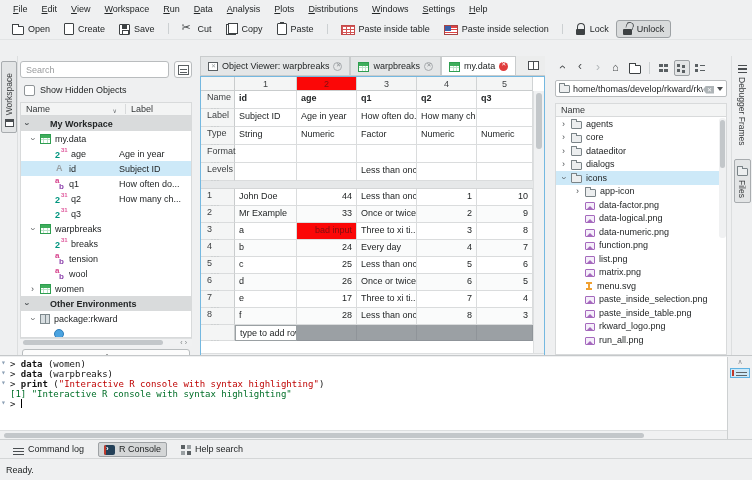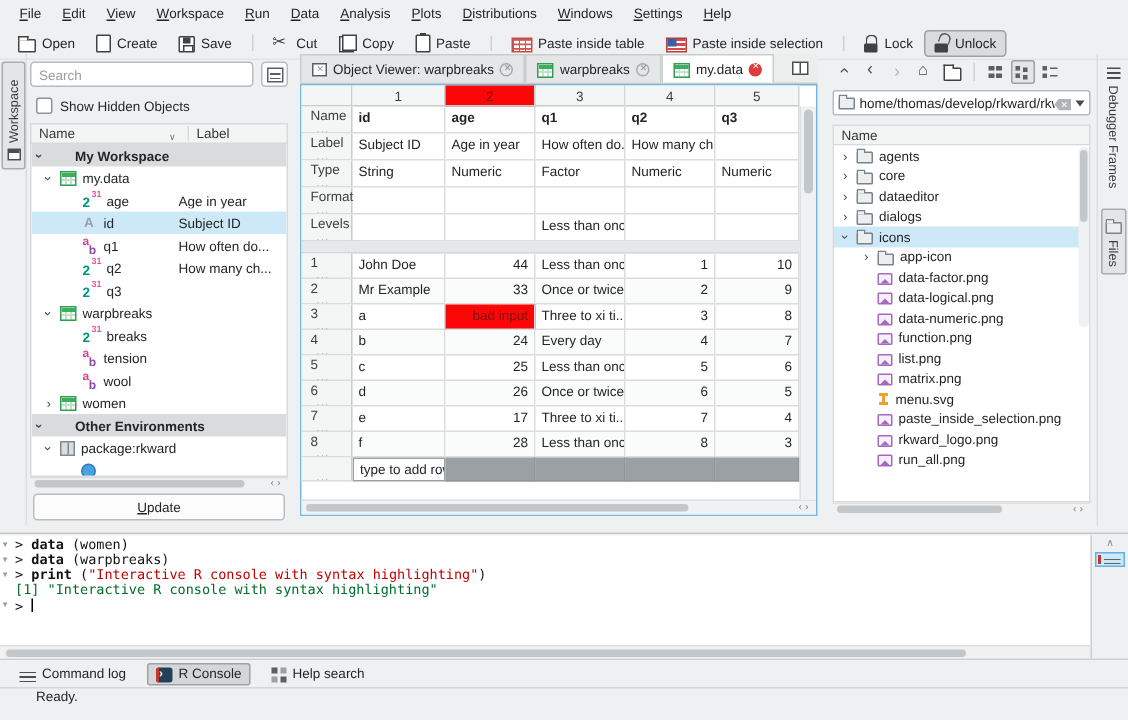--- a/index.html
+++ b/index.html
@@ -94,37 +94,37 @@
      content:"";position:absolute;left:1px;top:2px;width:4px;height:3px;background:#5a6063;box-shadow:5px 0 0 #5a6063,0 5px 0 #5a6063,5px 5px 0 #5a6063}
   .icon[data-icon="view-tree"]::before{width:3px;box-shadow:5px 1px 0 #5a6063,0 5px 0 #5a6063,5px 6px 0 #5a6063}
   .icon[data-icon="view-detail"]::before{width:3px;box-shadow:0 5px 0 #5a6063}
   .icon[data-icon="view-detail"]::after{content:"";position:absolute;left:6px;top:3px;width:5px;height:1px;background:#5a6063;box-shadow:0 5px 0 #5a6063}
   .icon[data-icon="clear-text"]{width:11px;height:8px;margin-top:2px;background:#aeb4b7;clip-path:polygon(28% 0,100% 0,100% 100%,28% 100%,0 50%)}
   .icon[data-icon="clear-text"]::before{content:"\2715";color:#fff;font-size:6px;position:absolute;left:4px;top:0}
   .icon[data-icon="stop"]{width:10px;height:10px;border:1px solid #9aa0a3;background:#e8eaeb}
   .icon[data-icon="stop"]::before{content:"";position:absolute;left:2px;top:2px;width:4px;height:4px;background:#b0b6b9}
 
   
-  .main{position:absolute;left:0;top:36px;width:740px;height:314px}
+  .main{position:absolute;left:0;top:56px;width:740px;height:314px}
   .left-strip{position:absolute;left:0;top:0;width:18px;height:314px;border-right:1px solid #dcdedf}
   .vtab{display:flex;flex-direction:column;align-items:center;gap:4px;padding:5px 1px;border:1px solid #a8acaf;border-radius:2px;background:#e3e5e6}
   .vtab .vlabel{writing-mode:vertical-rl;font-size:8.5px;color:#3a3d3f}
   .vtab.flip .vlabel{transform:rotate(180deg)}
   .left-strip .vtab{position:absolute;left:1px;top:5px;width:16px;height:72px;flex-direction:column-reverse}
   .right-strip{position:absolute;left:731px;top:0;width:21px;height:314px;border-left:1px solid #dcdedf}
   .right-strip .vtab{width:17px;margin:4px auto 8px auto}
   .right-strip .vtab.plain{border:none;background:transparent}
 
   
   .ws-dock{position:absolute;left:18px;top:0;width:178px;height:314px}
   .search-row{position:absolute;left:2px;top:5px;right:4px;height:17px;display:flex;gap:5px}
   .search-row input{flex:1;height:17px;border:1px solid #b9bcbe;border-radius:3px;padding:0 5px;font:9px "Liberation Sans",sans-serif;color:#232627;background:#fff;outline:none}
   .search-row input::placeholder{color:#9a9c9e}
   .srch-btn{width:18px;height:17px;border:1px solid #b9bcbe;border-radius:3px;background:#fcfcfc;display:flex;align-items:center;justify-content:center;padding:0}
-  .cb-row{position:absolute;left:6px;top:29px;display:flex;align-items:center;gap:5px}
+  .cb-row{position:absolute;left:6px;top:29px;display:flex;align-items:flex-start;gap:5px}
   .cb{width:11px;height:11px;border:1px solid #8f9497;border-radius:2px;background:#fff}
   .tree-head{position:absolute;left:2px;top:46px;right:4px;height:14px;background:#f3f4f4;border:1px solid #d8dadb;display:flex;align-items:center}
   .tree-head .th-name{width:104px;padding-left:5px;position:relative;color:#35383a}
   .tree-head .th-name::after{content:"\2228";font-size:6px;color:#6a6e71;position:absolute;right:8px;top:3px}
   .tree-head .th-label{flex:1;padding-left:5px;border-left:1px solid #d8dadb;color:#35383a}
   .ws-tree{position:absolute;left:2px;top:60px;right:4px;height:222px;background:#fff;border:1px solid #d8dadb;border-top:none;overflow:hidden}
   .trow{display:flex;align-items:center;height:15px;padding-left:calc(10px + var(--ind,0)*14px);white-space:nowrap}
   .trow .exp{width:9px;flex:none;color:#4a4e51;font-size:9px}
   .exp.closed::before{content:"\203A";display:inline-block}
   .exp.open::before{content:"\203A";display:inline-block;transform:rotate(90deg)}
@@ -217,21 +217,21 @@
   .console-docker{position:absolute;right:0;top:1px;width:25px;height:82px;border-left:1px solid #cdd0d1;background:#eff0f1}
   .console-docker .up{color:#8a8e91;font-size:7px;text-align:center;display:block;margin-top:1px}
   .docker-item{margin:2px auto 0 auto;width:20px;height:10px;background:#cde9f8;border:1px solid #5fb2e2;position:relative}
   .docker-item::before{content:"";position:absolute;left:1px;top:1px;bottom:1px;width:2px;background:#c0392b}
   .docker-item::after{content:"";position:absolute;left:5px;right:2px;top:3px;height:4px;background:repeating-linear-gradient(0deg,#5d6468 0 1px,transparent 1px 2.5px)}
 
   
   .toolrow{position:absolute;left:0;top:439px;width:752px;height:19px;border-top:1px solid #cdd0d1;display:flex;align-items:center;gap:8px;padding-left:7px}
   .tool-btn{display:flex;align-items:center;gap:4px;padding:1px 5px;border-radius:2px;border:1px solid transparent}
   .tool-btn.active{background:#d4d6d7;border-color:#9ea2a5}
-  .statusbar{position:absolute;left:0;top:458px;width:752px;height:22px;border-top:1px solid #d4d6d7;display:flex;align-items:flex-start;padding:0 24px}
+  .statusbar{position:absolute;left:0;top:458px;width:752px;height:22px;border-top:1px solid #d4d6d7;display:flex;align-items:center;padding:0 6px}
   .status-right{margin-left:auto;display:flex;align-items:center;gap:5px}
   .r-badge{width:12px;height:12px;background:#35e02f;border:1px solid #27b322;color:#0b2d0a;font-weight:bold;font-size:8px;text-align:center;line-height:11px}
 </style>
 </head>
 <body>
 
 <div class="app">
 
   <div class="menubar">
 
@@ -658,20 +658,25 @@
             <span class="fname">menu.svg</span>
           </div>
           <div class="frow" style="--ind: 1;">
             <span class="exp"></span>
             <span class="icon" data-icon="image"></span>
             <span class="fname">paste_inside_selection.png</span>
           </div>
           <div class="frow" style="--ind: 1;">
             <span class="exp"></span>
             <span class="icon" data-icon="image"></span>
+            <span class="fname">paste_inside_table.png</span>
+          </div>
+          <div class="frow" style="--ind: 1;">
+            <span class="exp"></span>
+            <span class="icon" data-icon="image"></span>
             <span class="fname">rkward_logo.png</span>
           </div>
           <div class="frow" style="--ind: 1;">
             <span class="exp"></span>
             <span class="icon" data-icon="image"></span>
             <span class="fname">run_all.png</span>
           </div>
         </div>
       <div class="files-vrail"></div>
       <div class="hscroll files-hscroll">

